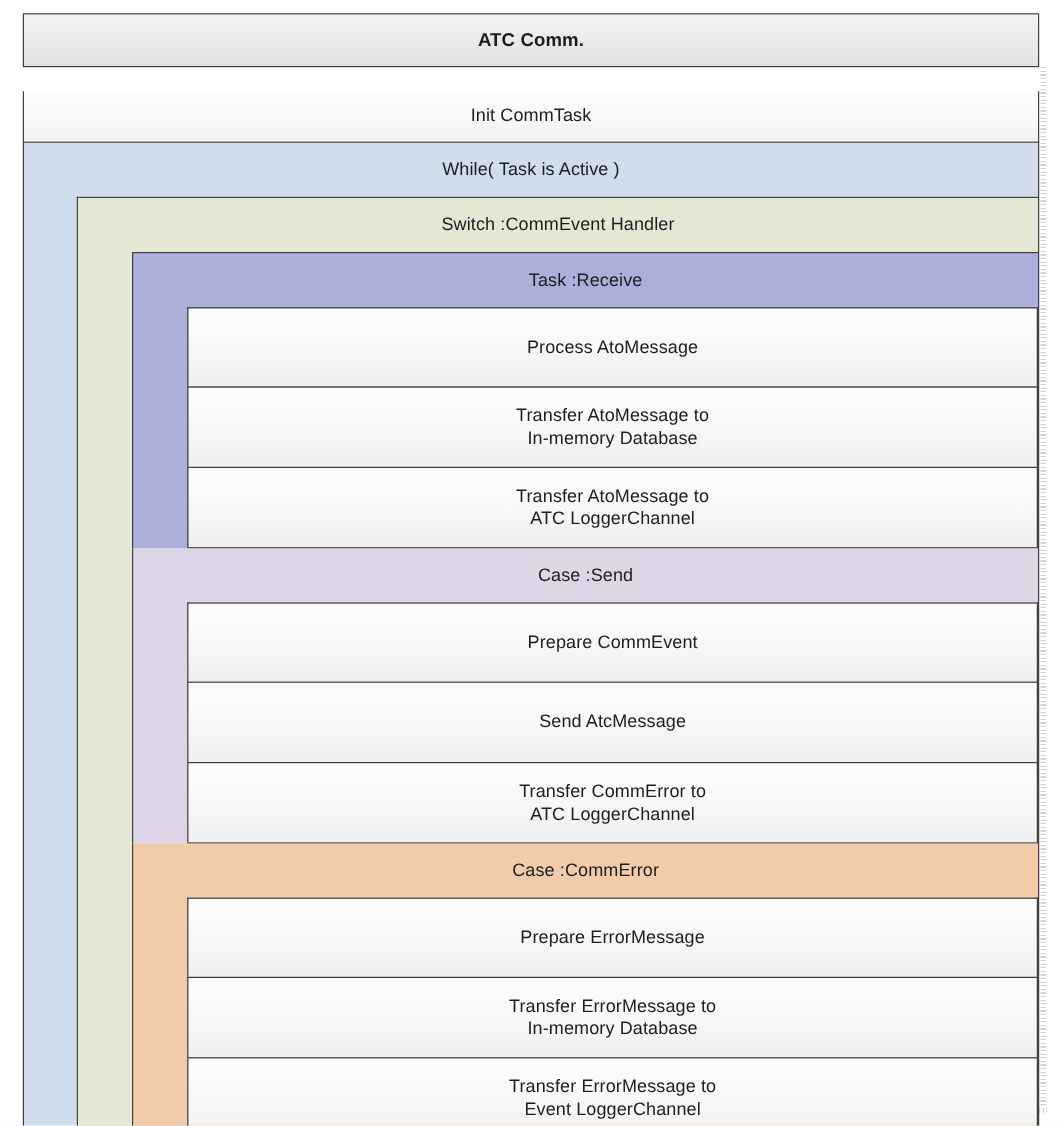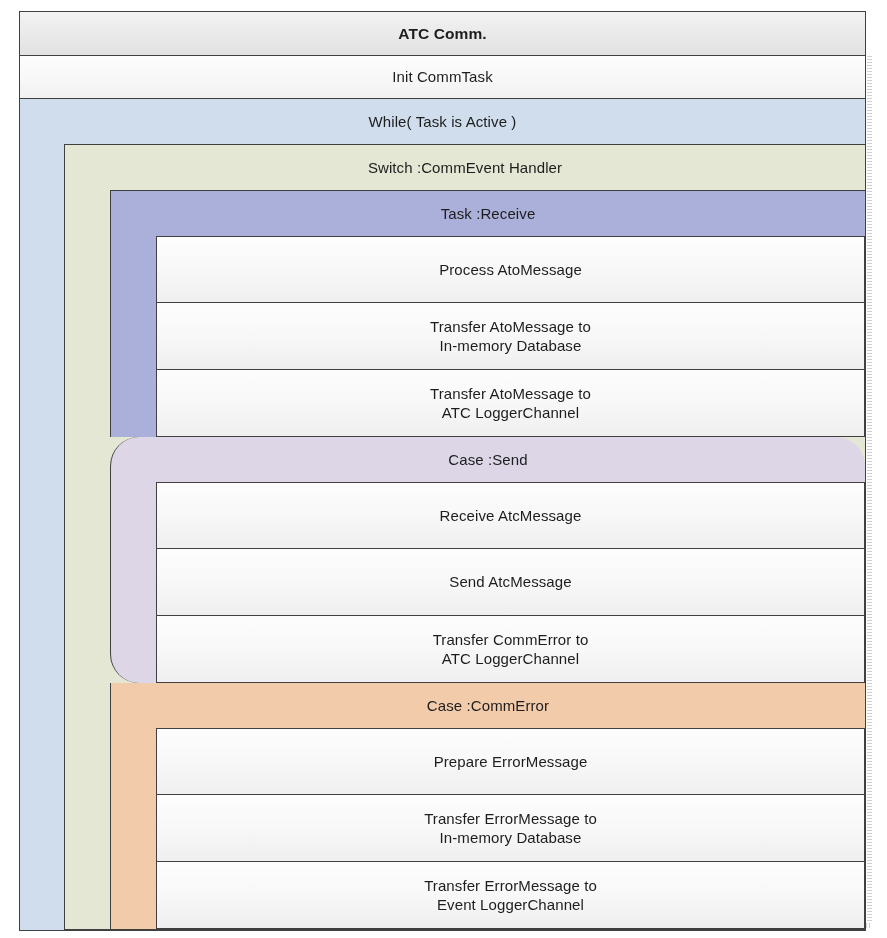--- a/index.html
+++ b/index.html
@@ -134,21 +134,21 @@
     border: 1px solid #404040;
     border-bottom: none;
     background: linear-gradient(to bottom, #fdfdfd 0%, #f8f8f8 48%, #efefef 100%);
   }
   .action:last-child { border-bottom: 1px solid #404040; }
   .action .label { font-size: 15px; }
 
   .h66 { height: 66px; }
   .h67 { height: 67px; }
   .h68 { height: 68px; }
-  .h43 { height: 43px; }
+  .h43 { height: 43px; margin-top: 20px; }
 </style>
 </head>
 <body>
 
 <div id="canvas">
 
   <div class="shadow-right"></div>
   <div class="shadow-bottom"></div>
 
   <div class="diagram">
@@ -187,27 +187,27 @@
                   <div class="label">Transfer AtoMessage to
 In-memory Database</div>
                 </div>
                 <div class="action h68">
                   <div class="label">Transfer AtoMessage to
 ATC LoggerChannel</div>
                 </div>
               </div>
             </div>
 
-            <div class="wrap c-send child-frame" style="border-right:none;border-bottom:none;border-radius:29px;">
+            <div class="wrap c-send child-frame" style="border-right:none;border-bottom:none;">
               <div class="wrap-head">
                 <div class="label">Case :Send</div>
               </div>
               <div class="wrap-body indent-sm">
                 <div class="action h66">
-                  <div class="label">Receive AtcMessage</div>
+                  <div class="label">Prepare CommEvent</div>
                 </div>
                 <div class="action h67">
                   <div class="label">Send AtcMessage</div>
                 </div>
                 <div class="action h68">
                   <div class="label">Transfer CommError to
 ATC LoggerChannel</div>
                 </div>
               </div>
             </div>

